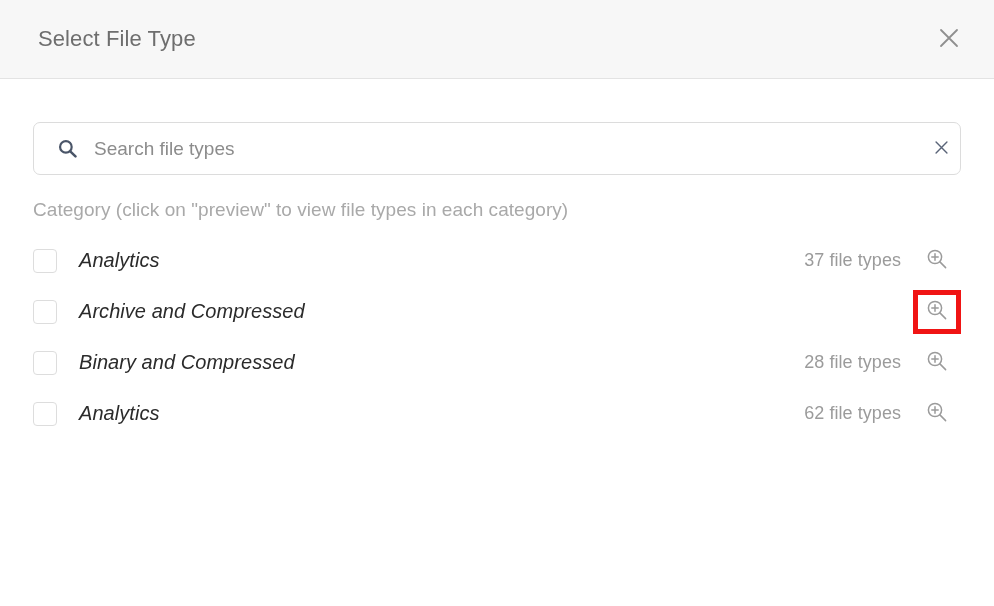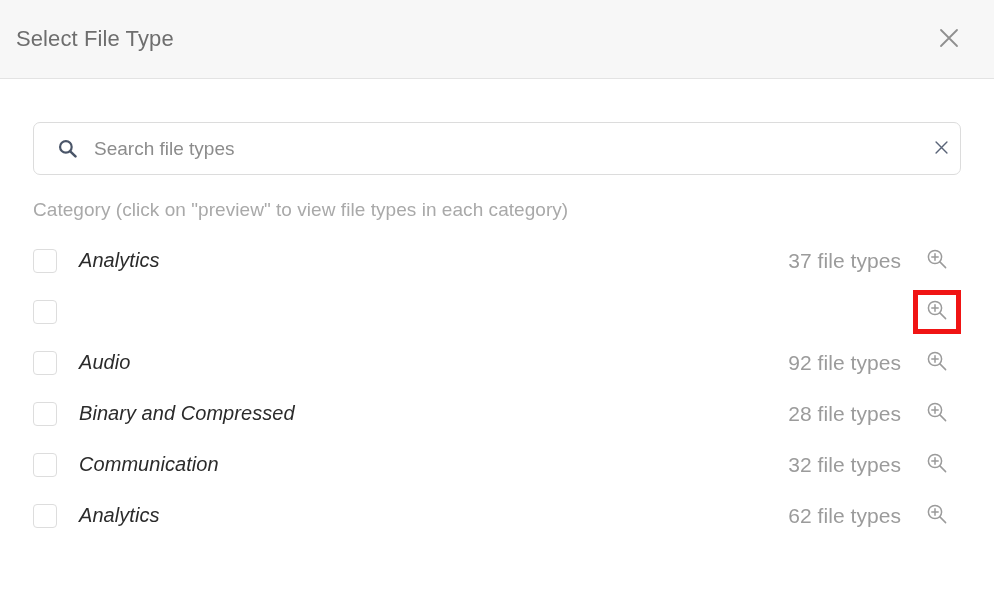--- a/index.html
+++ b/index.html
@@ -26,21 +26,21 @@
 
   
   .dialog-header {
     height: 79px;
     min-height: 79px;
     background: #f7f7f7;
     border-bottom: 1px solid #e3e3e3;
     display: flex;
     align-items: center;
     justify-content: space-between;
-    padding: 0 28px 0 16px;
+    padding: 0 28px 0 38px;
     box-sizing: border-box;
   }
   .dialog-title {
     font-size: 22px;
     color: #6e6e6e;
     font-weight: 400;
     letter-spacing: 0.1px;
     white-space: nowrap;
   }
   .close-btn {
@@ -144,21 +144,21 @@
     font-size: 20px;
     color: #2b2b2b;
     white-space: nowrap;
     letter-spacing: 0.05px;
     font-style: italic;
   }
   .row-spacer {
     flex: 1;
   }
   .row-count {
-    font-size: 21px;
+    font-size: 18px;
     color: #9b9b9b;
     white-space: nowrap;
     text-align: right;
     letter-spacing: 0.05px;
   }
   .row-preview {
     width: 48px;
     min-width: 48px;
     height: 44px;
     display: flex;
@@ -226,80 +226,51 @@
               <circle cx="9" cy="9" r="6.6" stroke="#9b9b9b" stroke-width="1.5" fill="none"></circle>
               <path d="M9 5.8 V12.2 M5.8 9 H12.2" stroke="#9b9b9b" stroke-width="1.5" stroke-linecap="round"></path>
               <path d="M13.9 13.9 L19.6 19.6" stroke="#9b9b9b" stroke-width="1.5" stroke-linecap="round"></path>
             </svg>
           </span>
         </button>
       </div>
 
       <div class="category-row">
         <div class="row-checkbox"></div>
+        <div class="row-label">Archive and Compressed</div>
         <div class="row-spacer"></div>
         <button class="row-preview highlighted">
           <span>
             <svg width="22" height="22" viewBox="0 0 22 22" aria-hidden="true">
               <circle cx="9" cy="9" r="6.6" stroke="#9b9b9b" stroke-width="1.5" fill="none"></circle>
               <path d="M9 5.8 V12.2 M5.8 9 H12.2" stroke="#9b9b9b" stroke-width="1.5" stroke-linecap="round"></path>
               <path d="M13.9 13.9 L19.6 19.6" stroke="#9b9b9b" stroke-width="1.5" stroke-linecap="round"></path>
             </svg>
           </span>
         </button>
       </div>
 
-      <div class="category-row">
-        <div class="row-checkbox"></div>
-        <div class="row-label">Audio</div>
-        <div class="row-spacer"></div>
-        <div class="row-count">92 file types</div>
-        <button class="row-preview">
-          <span>
-            <svg width="22" height="22" viewBox="0 0 22 22" aria-hidden="true">
-              <circle cx="9" cy="9" r="6.6" stroke="#9b9b9b" stroke-width="1.5" fill="none"></circle>
-              <path d="M9 5.8 V12.2 M5.8 9 H12.2" stroke="#9b9b9b" stroke-width="1.5" stroke-linecap="round"></path>
-              <path d="M13.9 13.9 L19.6 19.6" stroke="#9b9b9b" stroke-width="1.5" stroke-linecap="round"></path>
-            </svg>
-          </span>
-        </button>
-      </div>
 
 
       <div class="category-row">
         <div class="row-checkbox"></div>
         <div class="row-label">Binary and Compressed</div>
         <div class="row-spacer"></div>
         <div class="row-count">28 file types</div>
         <button class="row-preview">
           <span>
             <svg width="22" height="22" viewBox="0 0 22 22" aria-hidden="true">
               <circle cx="9" cy="9" r="6.6" stroke="#9b9b9b" stroke-width="1.5" fill="none"></circle>
               <path d="M9 5.8 V12.2 M5.8 9 H12.2" stroke="#9b9b9b" stroke-width="1.5" stroke-linecap="round"></path>
               <path d="M13.9 13.9 L19.6 19.6" stroke="#9b9b9b" stroke-width="1.5" stroke-linecap="round"></path>
             </svg>
           </span>
         </button>
       </div>
 
-      <div class="category-row">
-        <div class="row-checkbox"></div>
-        <div class="row-label">Communication</div>
-        <div class="row-spacer"></div>
-        <div class="row-count">32 file types</div>
-        <button class="row-preview">
-          <span>
-            <svg width="22" height="22" viewBox="0 0 22 22" aria-hidden="true">
-              <circle cx="9" cy="9" r="6.6" stroke="#9b9b9b" stroke-width="1.5" fill="none"></circle>
-              <path d="M9 5.8 V12.2 M5.8 9 H12.2" stroke="#9b9b9b" stroke-width="1.5" stroke-linecap="round"></path>
-              <path d="M13.9 13.9 L19.6 19.6" stroke="#9b9b9b" stroke-width="1.5" stroke-linecap="round"></path>
-            </svg>
-          </span>
-        </button>
-      </div>
 
       <div class="category-row">
         <div class="row-checkbox"></div>
         <div class="row-label">Analytics</div>
         <div class="row-spacer"></div>
         <div class="row-count">62 file types</div>
         <button class="row-preview">
           <span>
             <svg width="22" height="22" viewBox="0 0 22 22" aria-hidden="true">
               <circle cx="9" cy="9" r="6.6" stroke="#9b9b9b" stroke-width="1.5" fill="none"></circle>

